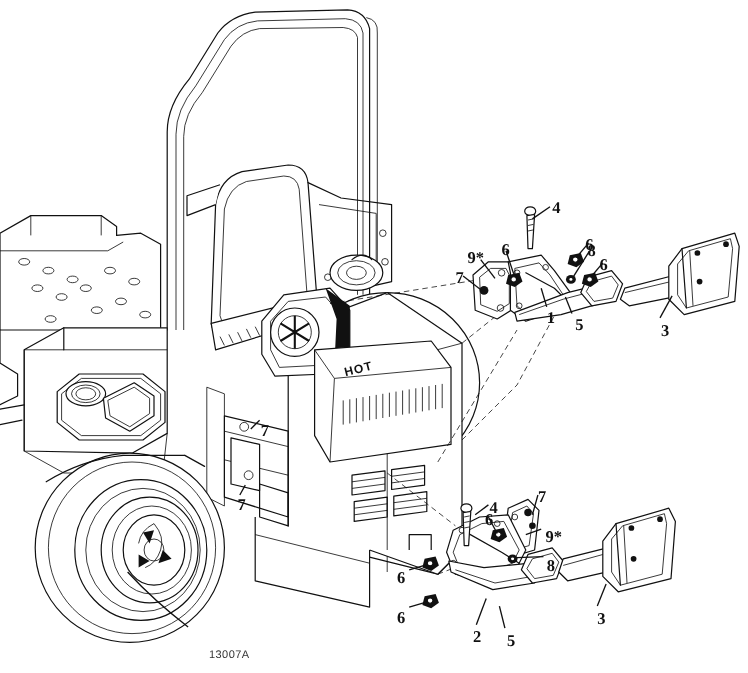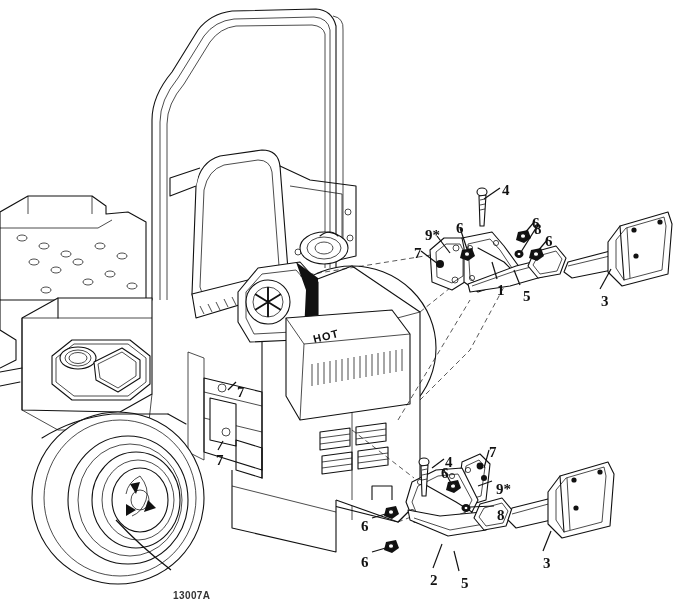--- a/index.html
+++ b/index.html
@@ -306,21 +306,21 @@
       <path class="lead" d="M372 552 L389 547"></path>
       <path class="lead" d="M433 568 L442 544"></path>
       <path class="lead" d="M459 571 L454 551"></path>
       <path class="lead" d="M543 551 L551 531"></path>
       <path class="lead" d="M171 570 Q140 546 116 520"></path>
     </g>
   </svg>
 
   <div class="hot" style="left:313px;top:330px;transform:rotate(-14deg);">HOT</div>
 
-  <div class="figid" style="left:173px;top:590px;font-weight:bold;">13007A</div>
+  <div class="figid" style="left:190px;top:590px;">13007A</div>
 
   <div id="callout-layer">
       <div class="cal" style="left: 414px; top: 246px;">7</div>
       <div class="cal" style="left: 425px; top: 228px;">9*</div>
       <div class="cal" style="left: 456px; top: 221px;">6</div>
       <div class="cal" style="left: 502px; top: 183px;">4</div>
       <div class="cal" style="left: 532px; top: 216px;">6</div>
       <div class="cal" style="left: 534px; top: 222px;">8</div>
       <div class="cal" style="left: 545px; top: 234px;">6</div>
       <div class="cal" style="left: 497px; top: 283px;">1</div>

